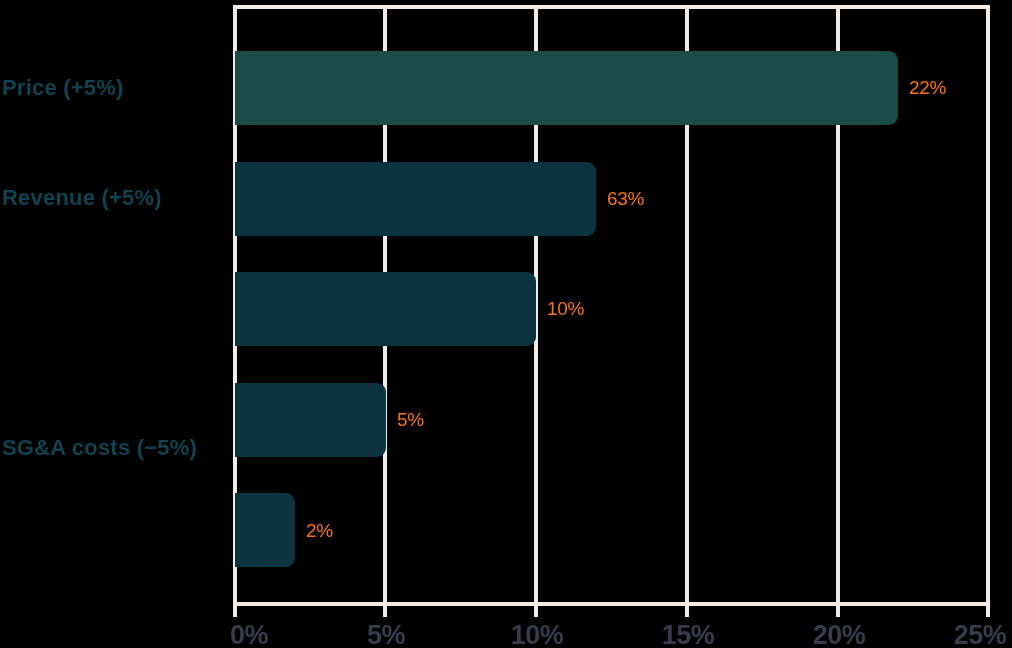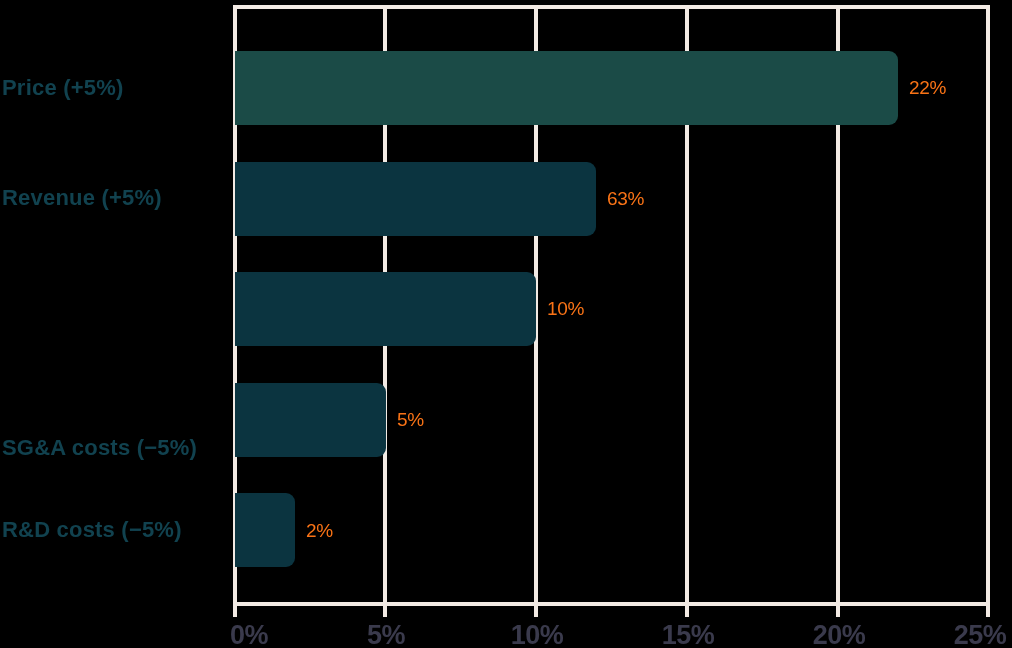--- a/index.html
+++ b/index.html
@@ -135,21 +135,20 @@
   <div class="xtick-label" style="left:249px;">0%</div>
   <div class="xtick-label" style="left:386px;">5%</div>
   <div class="xtick-label" style="left:537px;">10%</div>
   <div class="xtick-label" style="left:688px;">15%</div>
   <div class="xtick-label" style="left:839px;">20%</div>
   <div class="xtick-label" style="left:980px;">25%</div>
 
   <div class="cat-label-wrap" style="top:88px;">Price (+5%)</div>
   <div class="cat-label-wrap" style="top:198px;">Revenue (+5%)</div>
   <div class="cat-label-wrap" style="top:420px;margin-top:28px;">SG&amp;A costs (−5%)</div>
-  <div class="cat-label-wrap" style="top:530px;">R&amp;D costs (−5%)</div>
 
   <div class="bar" style="top: 51px; height: 74px; width: 663px; background: rgb(27, 75, 71);"></div>
   <div class="bar" style="top:162px; height:74px; width:361px; background:#0B3440;"></div>
   <div class="bar" style="top: 272px; height: 74px; width: 301px; background: rgb(11, 52, 64);"></div>
   <div class="bar" style="top: 383px; height: 74px; width: 151px; background: rgb(11, 52, 64);"></div>
   <div class="bar" style="top: 493px; height: 74px; width: 60px; background: rgb(11, 52, 64);"></div>
 
   <div class="bar-value" style="left: 909px; top: 88px;">22%</div>
   <div class="bar-value" style="left: 607px; top: 199px;">63%</div>
   <div class="bar-value" style="left: 547px; top: 309px;">10%</div>

